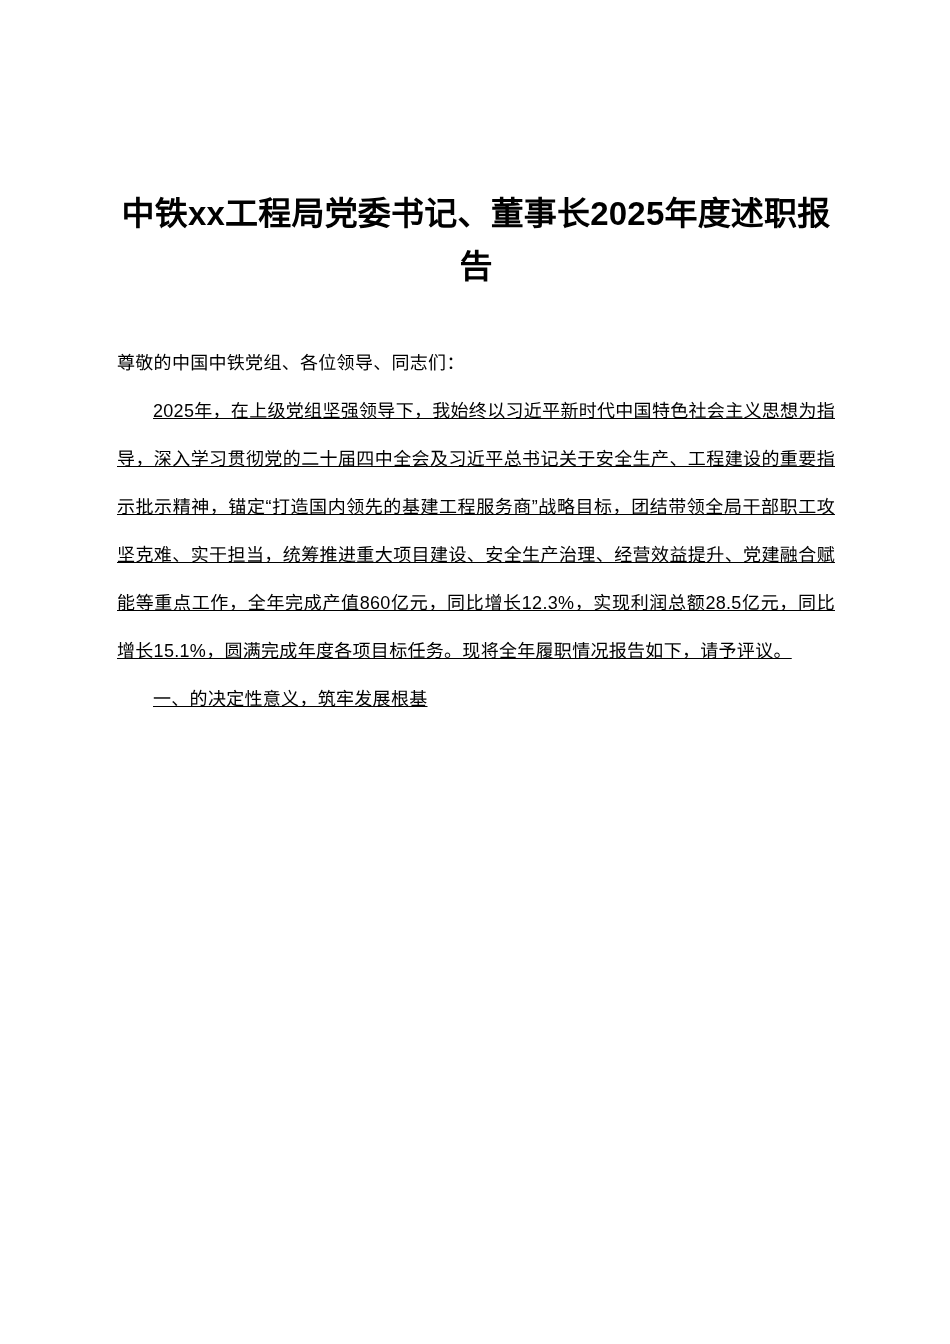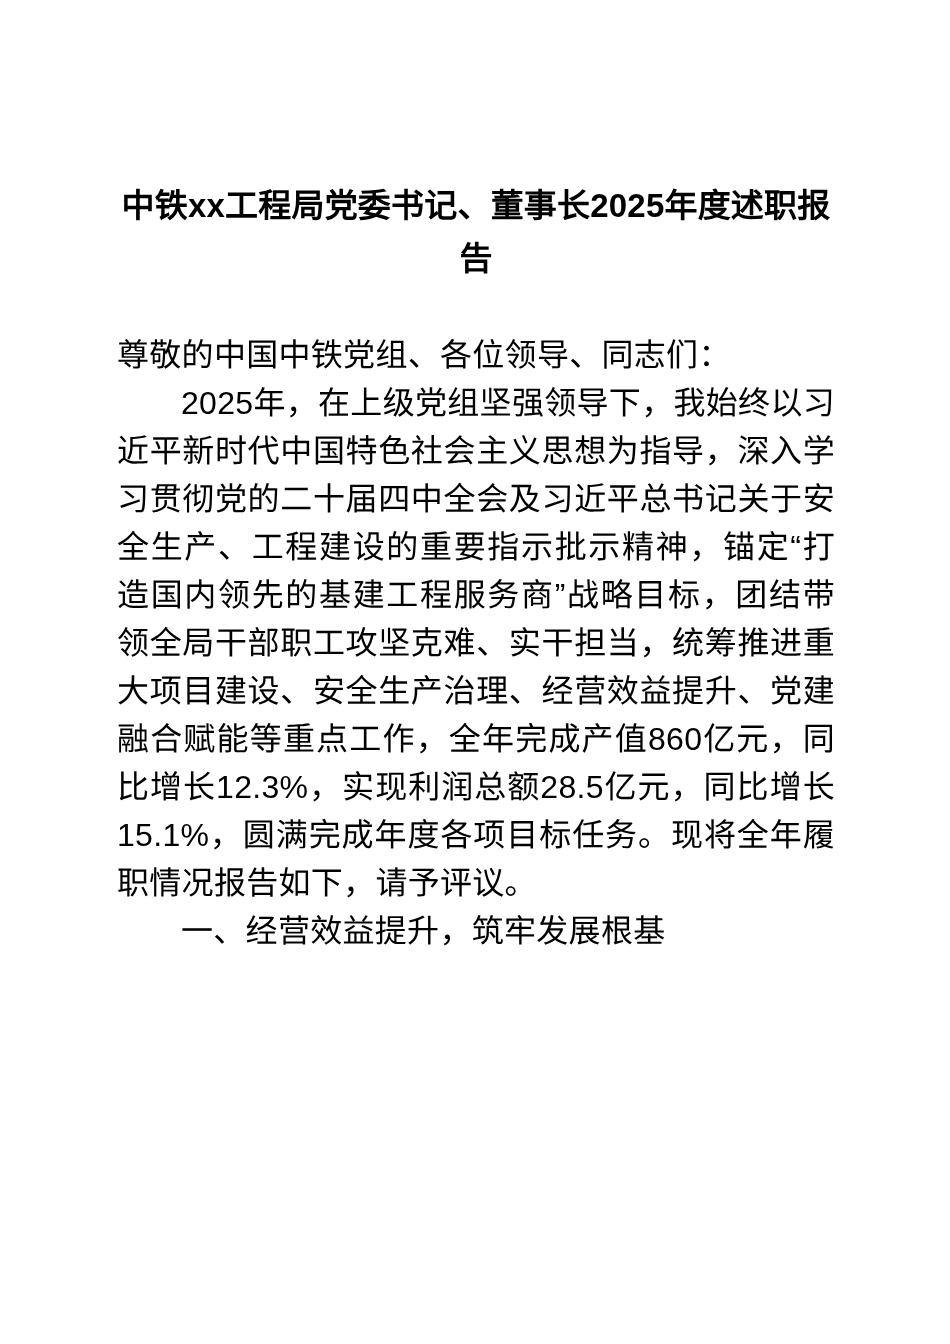--- a/index.html
+++ b/index.html
@@ -14,21 +14,21 @@
     width: 950px;
     height: 1344px;
     background: #ffffff;
     overflow: hidden;
     box-sizing: border-box;
   }
 
   .content {
     position: absolute;
     left: 117px;
-    top: 4px;
+    top: 12px;
     width: 718px;
   }
 
   .doc-title {
     font-family: "Liberation Sans", "DejaVu Sans", sans-serif;
     font-weight: bold;
     font-size: 33px;
     line-height: 53px;
     color: #000000;
     text-align: center;
@@ -36,50 +36,51 @@
     margin: 0;
     padding-top: 175px;
   }
 
   .body-block {
     margin-top: 46px;
   }
 
   p.para {
     font-family: "Liberation Sans", "DejaVu Sans", sans-serif;
-    font-size: 32px;
+    font-size: 18px;
     line-height: 48px;
     color: #000000;
     margin: 0;
     text-align: justify;
     text-justify: inter-ideograph;
     letter-spacing: 0.3px;
     word-break: break-all;
   }
 
   p.para.indent {
     text-indent: 2em;
+    text-decoration: underline;
   }
 
   p.para.greeting {
     text-indent: 0;
   }
 </style>
 </head>
 <body>
 
 <div class="page">
   <div class="content">
 
     <h1 class="doc-title">中铁xx工程局党委书记、董事长2025年度述职报告</h1>
 
     <div class="body-block">
 
       <p class="para greeting">尊敬的中国中铁党组、各位领导、同志们：</p>
 
       <p class="para indent">2025年，在上级党组坚强领导下，我始终以习近平新时代中国特色社会主义思想为指导，深入学习贯彻党的二十届四中全会及习近平总书记关于安全生产、工程建设的重要指示批示精神，锚定“打造国内领先的基建工程服务商”战略目标，团结带领全局干部职工攻坚克难、实干担当，统筹推进重大项目建设、安全生产治理、经营效益提升、党建融合赋能等重点工作，全年完成产值860亿元，同比增长12.3%，实现利润总额28.5亿元，同比增长15.1%，圆满完成年度各项目标任务。现将全年履职情况报告如下，请予评议。</p>
 
-      <p class="para indent">一、经营效益提升，筑牢发展根基</p>
+      <p class="para indent">一、的决定性意义，筑牢发展根基</p>
 
 
     </div>
   </div>
 </div>
 
 </body></html>

